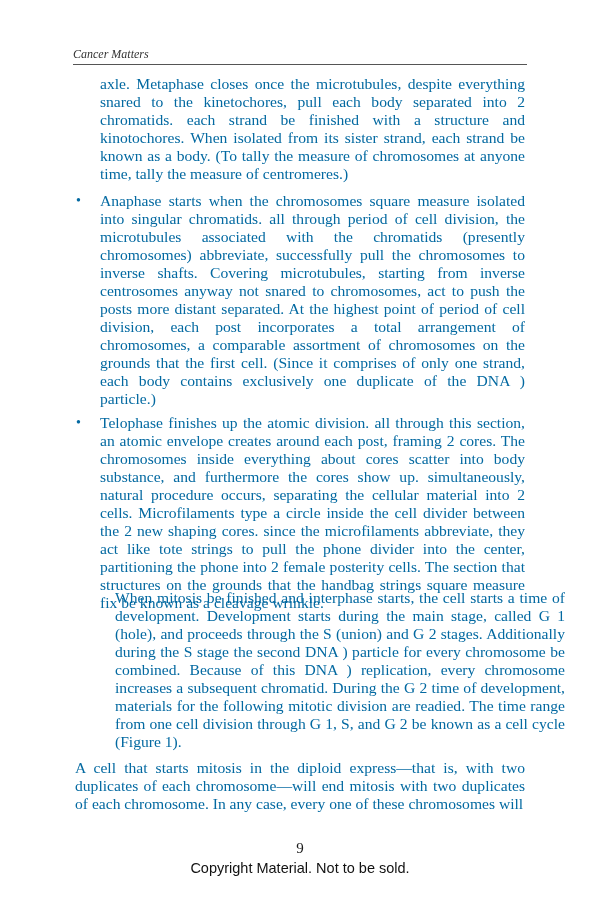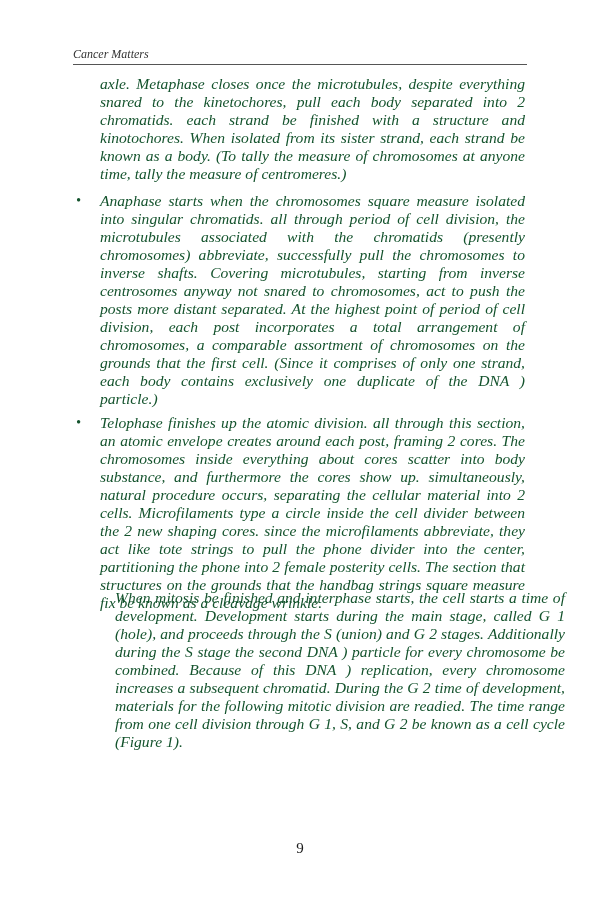--- a/index.html
+++ b/index.html
@@ -6,21 +6,21 @@
   body { width: 600px; height: 900px; position: relative; overflow: hidden; color: #1a1a1a; }
   .page { position: absolute; left: 0; top: 0; width: 600px; height: 900px; }
   .running-head {
     position: absolute; left: 73px; width: 454px; top: 47px;
     text-align: left; font-family: "Liberation Serif", serif; font-style: italic;
     font-size: 12px; color: #333;
   }
   .head-rule { position: absolute; left: 73px; width: 454px; top: 64px; height: 0; border-top: 1px solid #555; }
   .body-text {
     font-family: "Liberation Serif", serif; font-size: 15.6px; line-height: 18px;
-    text-align: justify; color: #14532d; font-style: italic;
+    text-align: justify; color: #0369a1;
   }
   .cont-para { position: absolute; left: 100px; width: 425px; top: 75px; margin: 0; }
   .bullet-list { position: absolute; left: 74px; width: 451px; top: 192px; margin: 0; padding: 0; list-style: none; }
   .bullet-item { position: relative; padding-left: 26px; margin: 0 0 6px 0; }
   .bullet-mark { position: absolute; left: 2px; top: 0; font-size: 14px; }
   .para { position: absolute; left: 75px; width: 450px; margin: 0; }
   .para-1 { top: 589px; margin-left: 40px; }
   .para-2 { top: 759px; }
   .folio { position: absolute; left: 0; width: 600px; top: 840px; text-align: center; font-family: "Liberation Serif", serif; font-size: 15px; }
   .copyright { position: absolute; left: 0; width: 600px; top: 860px; text-align: center; font-family: "Liberation Sans", sans-serif; font-size: 14.5px; color: #111; }
@@ -39,15 +39,17 @@
       <span class="bullet-mark">•</span>
       <span>Anaphase starts when the chromosomes square measure isolated into singular chromatids. all through period of cell division, the microtubules associated with the chromatids (presently chromosomes) abbreviate, successfully pull the chromosomes to inverse shafts. Covering microtubules, starting from inverse centrosomes anyway not snared to chromosomes, act to push the posts more distant separated. At the highest point of period of cell division, each post incorporates a total arrangement of chromosomes, a comparable assortment of chromosomes on the grounds that the first cell. (Since it comprises of only one strand, each body contains exclusively one duplicate of the DNA ) particle.)</span>
     </li>
     <li class="bullet-item">
       <span class="bullet-mark">•</span>
       <span>Telophase finishes up the atomic division. all through this section, an atomic envelope creates around each post, framing 2 cores. The chromosomes inside everything about cores scatter into body substance, and furthermore the cores show up. simultaneously, natural procedure occurs, separating the cellular material into 2 cells. Microfilaments type a circle inside the cell divider between the 2 new shaping cores. since the microfilaments abbreviate, they act like tote strings to pull the phone divider into the center, partitioning the phone into 2 female posterity cells. The section that structures on the grounds that the handbag strings square measure fix be known as a cleavage wrinkle.</span>
     </li>
   </ul>
 
   <p class="body-text para para-1">When mitosis be finished and interphase starts, the cell starts a time of development. Development starts during the main stage, called G 1 (hole), and proceeds through the S (union) and G 2 stages. Additionally during the S stage the second DNA ) particle for every chromosome be combined. Because of this DNA ) replication, every chromosome increases a subsequent chromatid. During the G 2 time of development, materials for the following mitotic division are readied. The time range from one cell division through G 1, S, and G 2 be known as a cell cycle (Figure 1).</p>
+  <p class="body-text para para-2">A cell that starts mitosis in the diploid express—that is, with two duplicates of each chromosome—will end mitosis with two duplicates of each chromosome. In any case, every one of these chromosomes will</p>
 
   <div class="folio">9</div>
+  <div class="copyright">Copyright Material. Not to be sold.</div>
 </div>
 
 </body></html>

